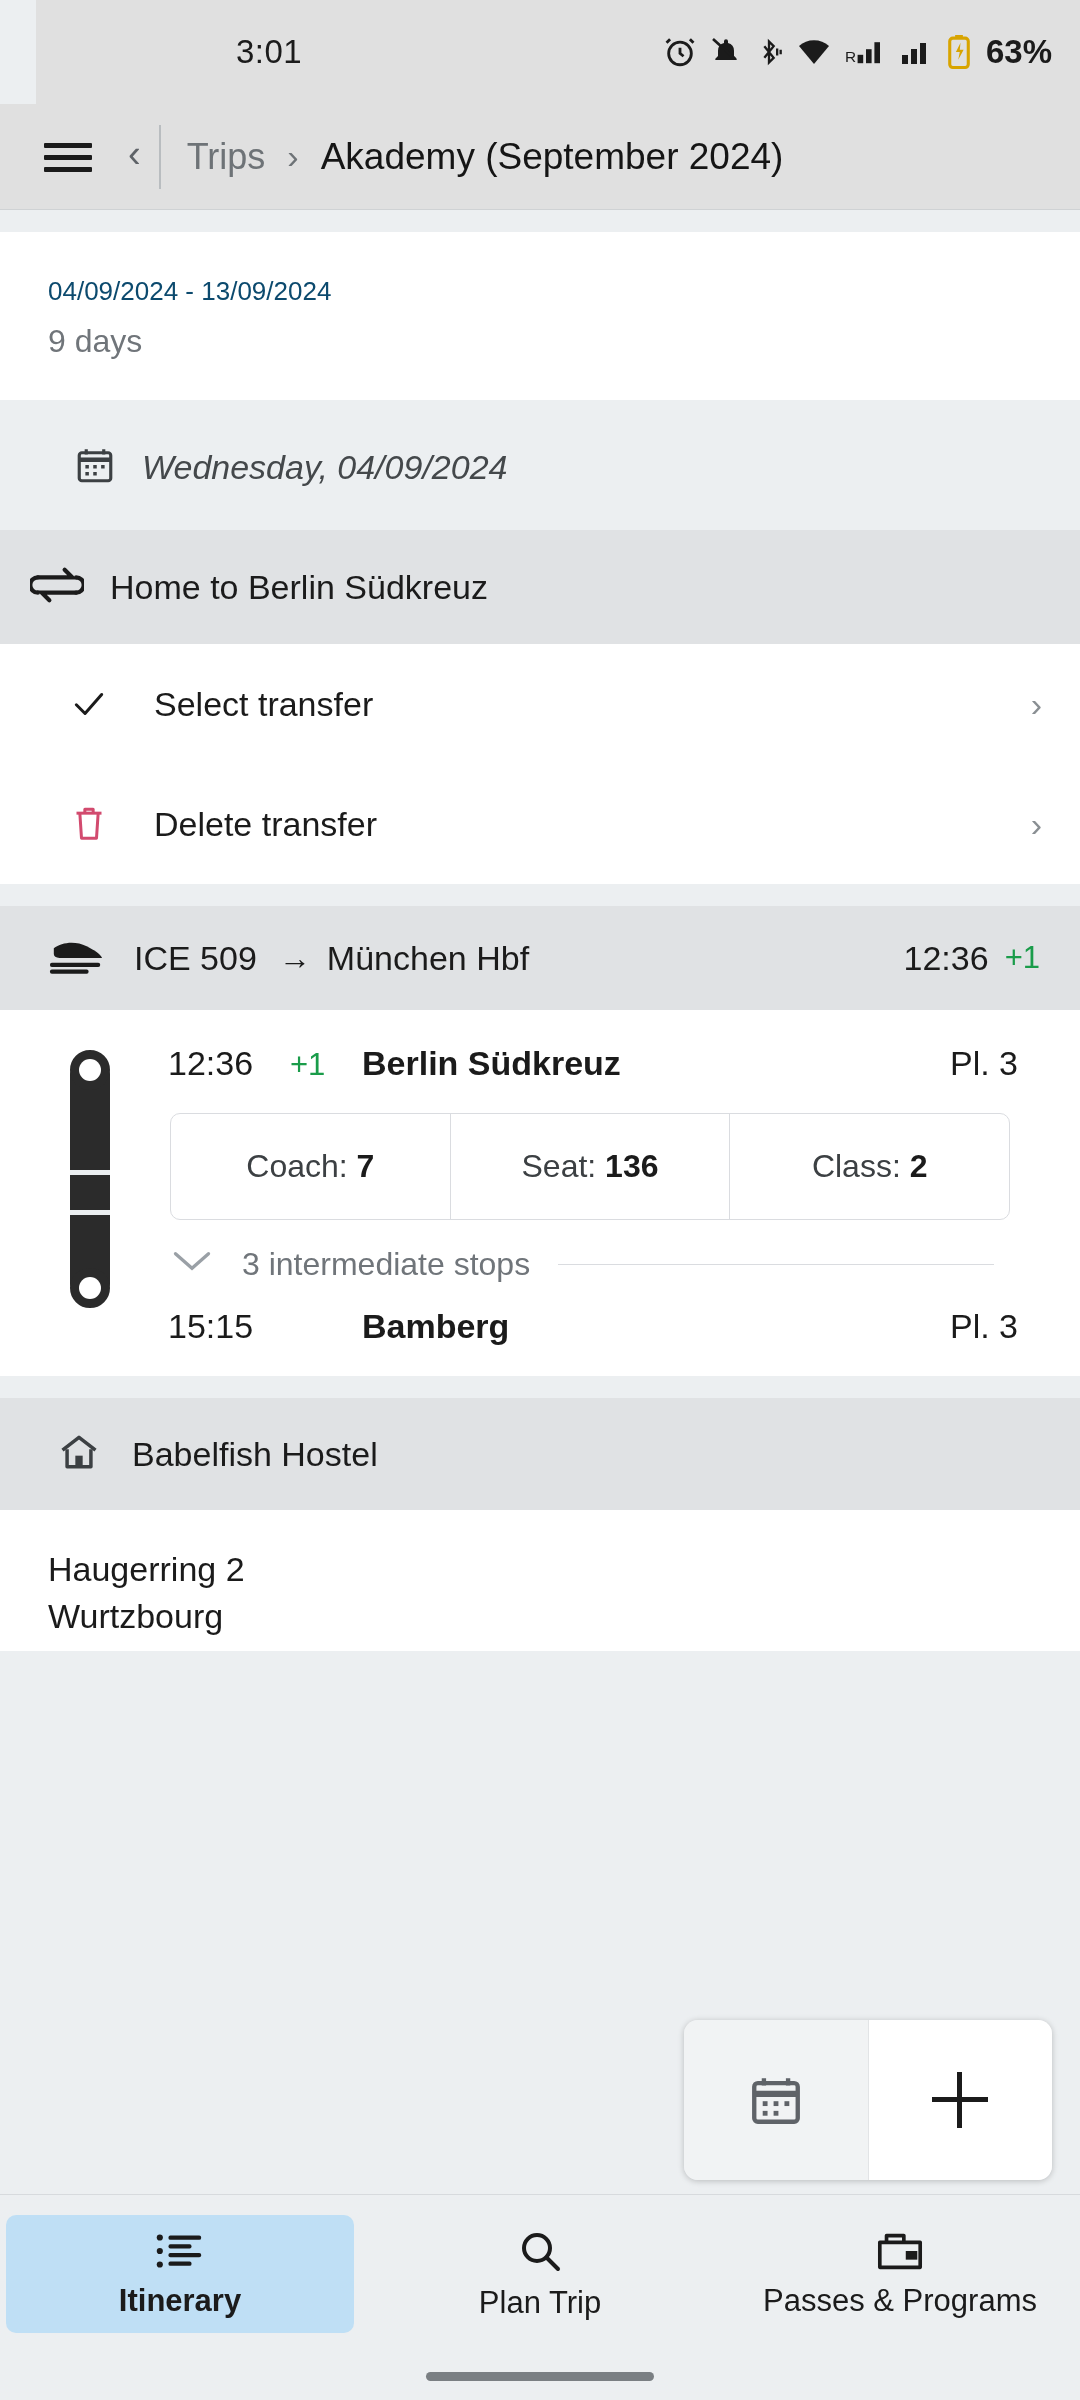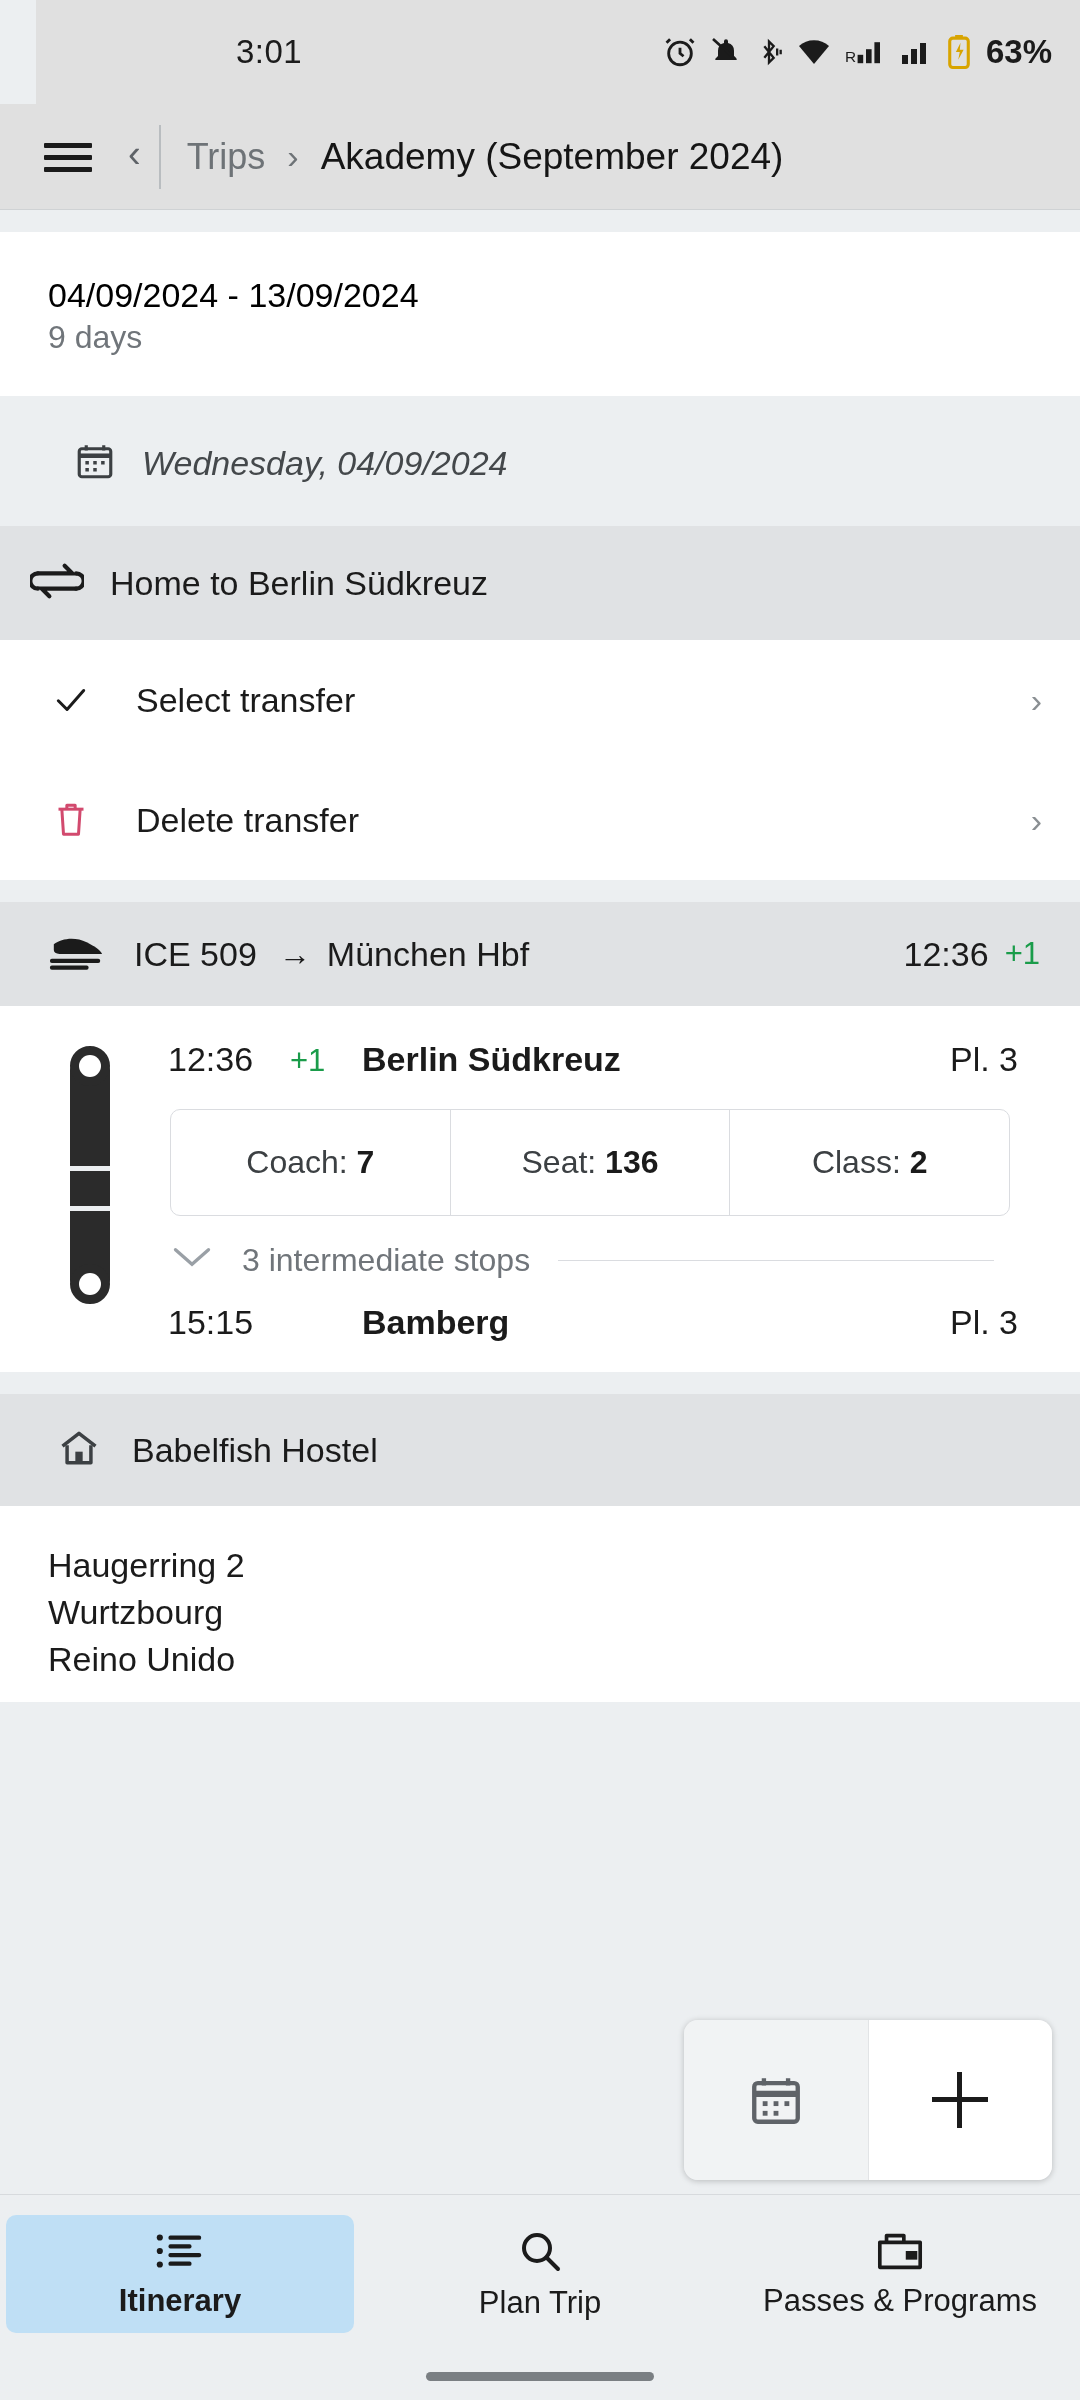--- a/index.html
+++ b/index.html
@@ -44,34 +44,34 @@
   .crumb-current { font-size: 37px; color: #151515; }
 
   
   .content { flex: 1 1 auto; overflow: hidden; background: #eceff1; }
 
   .gap { height: 22px; background: #eceff1; }
 
   .card-white { background: #ffffff; }
 
   .trip-range { padding: 44px 48px 40px 48px; }
-  .trip-range .dates { font-size: 34px; color: #000000; margin-bottom: 4px; }
+  .trip-range .dates { font-size: 26px; color: #0c4a6e; margin-bottom: 16px; }
   .trip-range .len { font-size: 32px; color: #70757a; }
 
   .day-header { background: #eceff1; padding: 44px 48px 40px 74px; display: flex; align-items: center; gap: 26px; }
   .day-header .label { font-size: 34px; color: #44484b; font-style: italic; }
 
   .section-head {
     background: #e0e2e4; padding: 34px 48px 34px 30px; display: flex; align-items: center; gap: 26px;
   }
   .section-head .title { font-size: 34px; color: #1b1b1b; }
 
   .row-action {
     background: #ffffff; height: 120px; display: flex; align-items: center;
-    padding: 0 38px 0 44px;
+    padding: 0 38px 0 62px;
   }
   .row-action .ic { width: 54px; display: flex; justify-content: center; }
   .row-action .label { font-size: 34px; color: #1b1b1b; margin-left: 38px; flex: 1 1 auto; }
   .row-action .chev { color: #8a8f93; font-size: 34px; font-weight: 300; }
 
   
   .train-head { background: #e0e2e4; padding: 30px 40px 30px 48px; display: flex; align-items: center; }
   .train-head .tname { font-size: 34px; color: #1b1b1b; margin-left: 28px; }
   .train-head .arrow { font-size: 32px; color: #1b1b1b; margin: 0 16px 0 22px; }
   .train-head .dest { font-size: 34px; color: #1b1b1b; }
@@ -103,21 +103,21 @@
 
   .stops-row { display: flex; align-items: center; margin: 26px 46px 24px 170px; }
   .stops-row .chevd { color: #9aa0a6; font-size: 30px; margin-right: 28px; }
   .stops-row .txt { font-size: 32px; color: #70757a; }
   .stops-row .line { flex: 1 1 auto; height: 1px; background: #dadce0; margin-left: 28px; }
 
   
   .hotel-head { background: #e0e2e4; padding: 32px 48px 32px 56px; display: flex; align-items: center; gap: 30px; }
   .hotel-head .title { font-size: 34px; color: #1b1b1b; }
 
-  .hotel-body { background: #ffffff; padding: 36px 48px 0 48px; position: relative; height: 196px; overflow: hidden; }
+  .hotel-body { background: #ffffff; padding: 36px 48px 0 48px; position: relative; height: 141px; overflow: hidden; }
   .hotel-body .ln { font-size: 34px; color: #1b1b1b; line-height: 47px; }
 
   
   .fabs {
     position: absolute; right: 28px; bottom: 0; width: 368px; height: 160px;
     display: flex; border-radius: 14px; overflow: hidden;
     box-shadow: 0 1px 6px rgba(0,0,0,.22);
   }
   .fabs .fab { flex: 1 1 0; display: flex; align-items: center; justify-content: center; }
   .fabs .fab.cal { background: #f1f3f4; }

